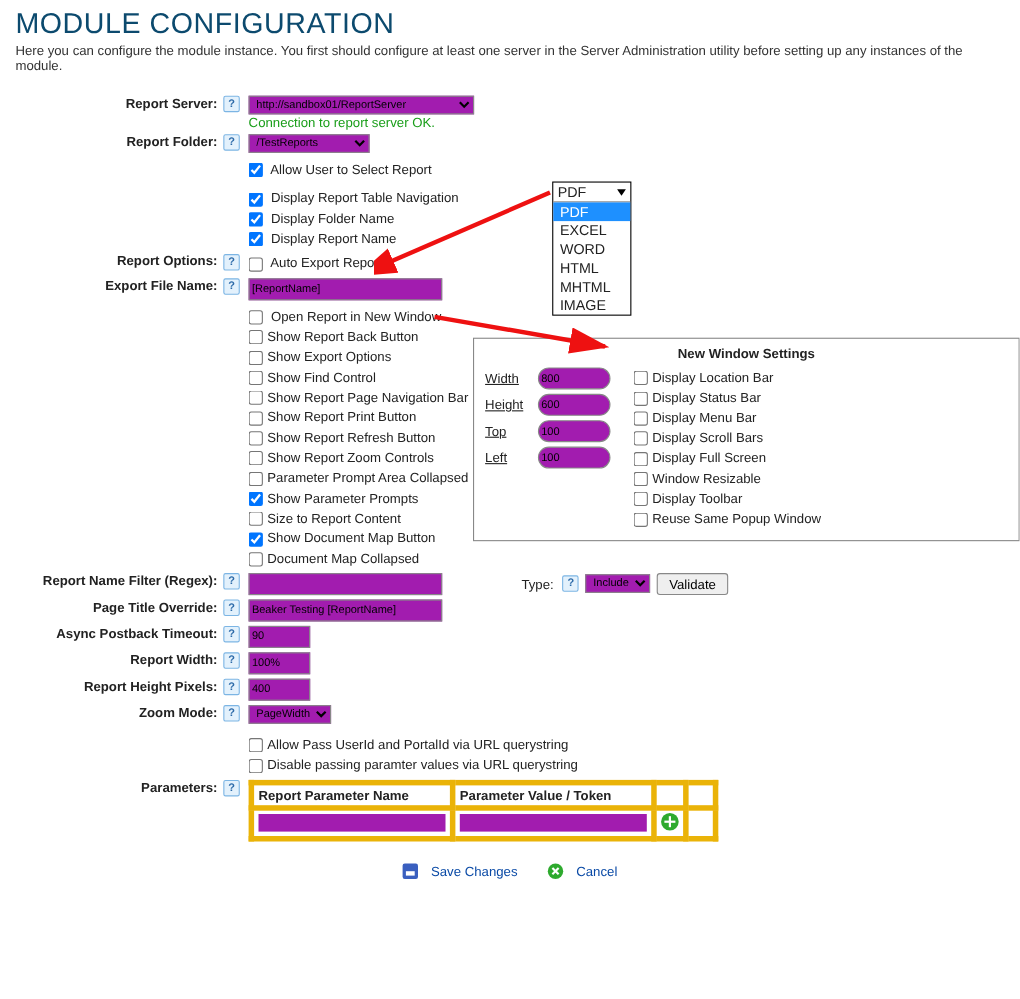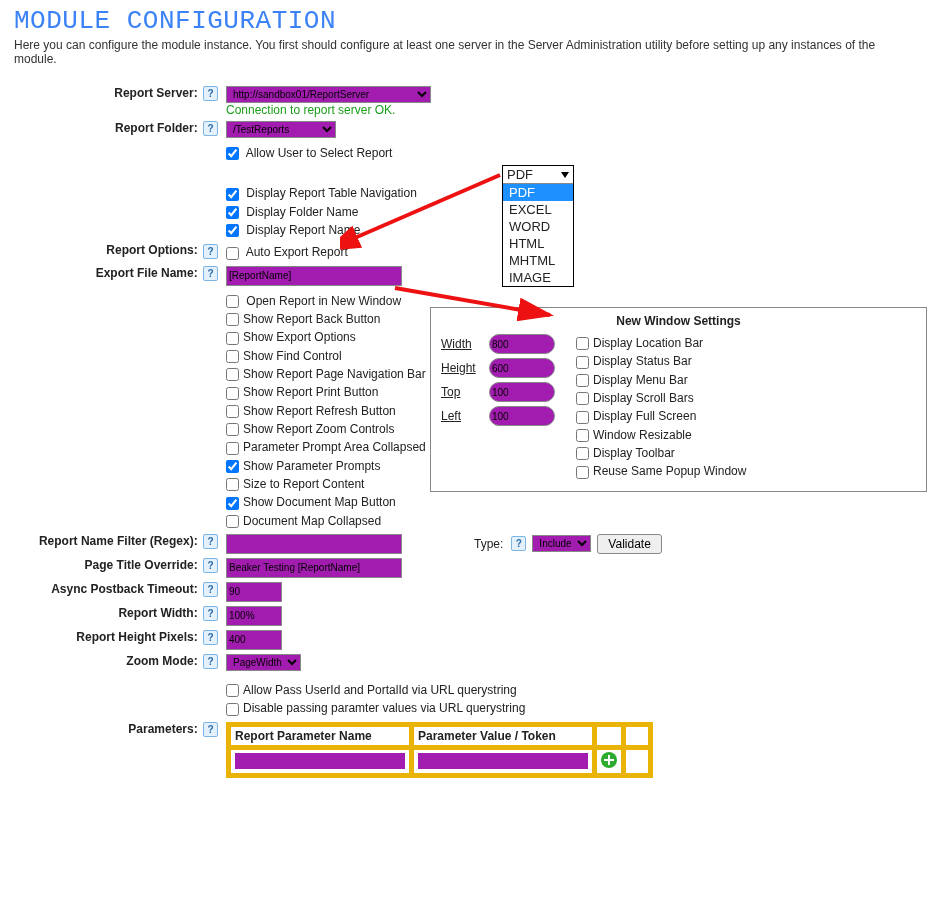--- a/index.html
+++ b/index.html
@@ -12,23 +12,23 @@
     background: #fff;
   }
   body { width: 927px; }
 
   .page { padding: 6px 14px 30px 14px; }
 
   h1 {
     font-size: 26px;
     font-weight: 300;
     letter-spacing: 0.5px;
-    color: #3b82f6;
+    color: #0c4a6e;
     margin: 0 0 2px 0;
-    font-family: Liberation Mono, monospace;
+    font-family: Liberation Sans, sans-serif;
   }
   .subhead {
     font-size: 12px;
     color: #333;
     margin-bottom: 18px;
   }
 
   table.form {
     border-collapse: collapse;
     width: 100%;
@@ -254,21 +254,21 @@
           <span class="help"></span>
         </td>
         <td class="value">
           <select style="width:110px">
             <option>/TestReports</option>
           </select>
           <div class="checkrow" style="margin-top:6px">
             <input type="checkbox" checked="" style="">
             <span>Allow User to Select Report</span>
           </div>
-          <div class="checkrow" style="margin-top:22px">
+          <div class="checkrow" style="margin-top:8px">
             <input type="checkbox" checked="" style="">
             <span>Display Report Table Navigation</span>
           </div>
           <div class="checkrow">
             <input type="checkbox" checked="" style="">
             <span>Display Folder Name</span>
           </div>
           <div class="checkrow">
             <input type="checkbox" checked="" style="">
             <span>Display Report Name</span>
@@ -400,20 +400,24 @@
               <td></td>
             </tr>
           </tbody>
             </table>
         </td>
       </tr>
 
     </tbody>
   </table>
 
+  <div class="footer-actions">
+    <span><span class="icon-save"></span><span>Save Changes</span></span>
+    <span><span class="icon-cancel"></span><span>Cancel</span></span>
+  </div>
 
   <div class="formats-box" style="left:502px; top:165px;">
     <div class="sel-head">
       <span>PDF</span>
       <span class="tri"></span>
     </div>
     <div class="opt selected">PDF</div>
     <div class="opt">EXCEL</div>
     <div class="opt">WORD</div>
     <div class="opt">HTML</div>

